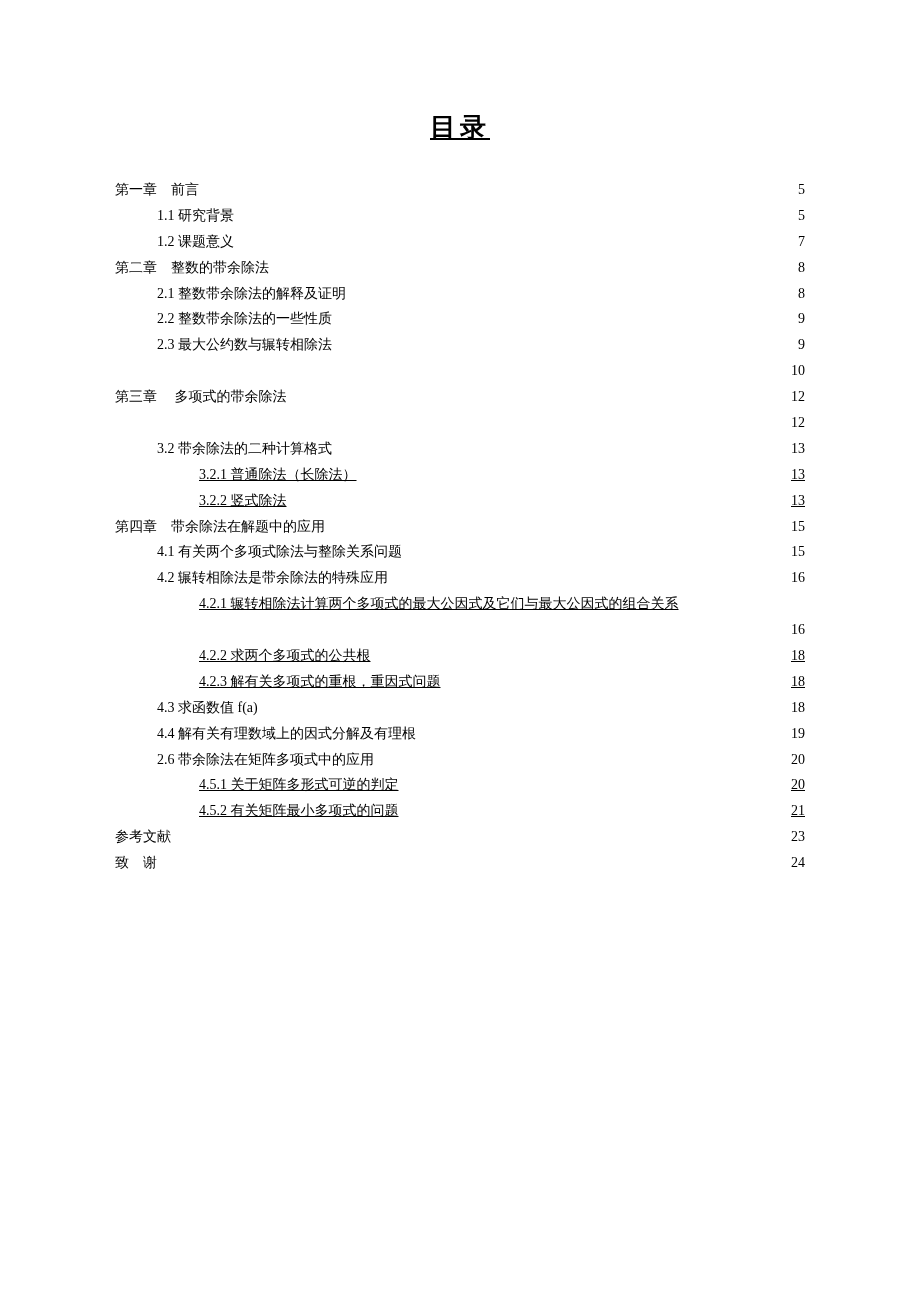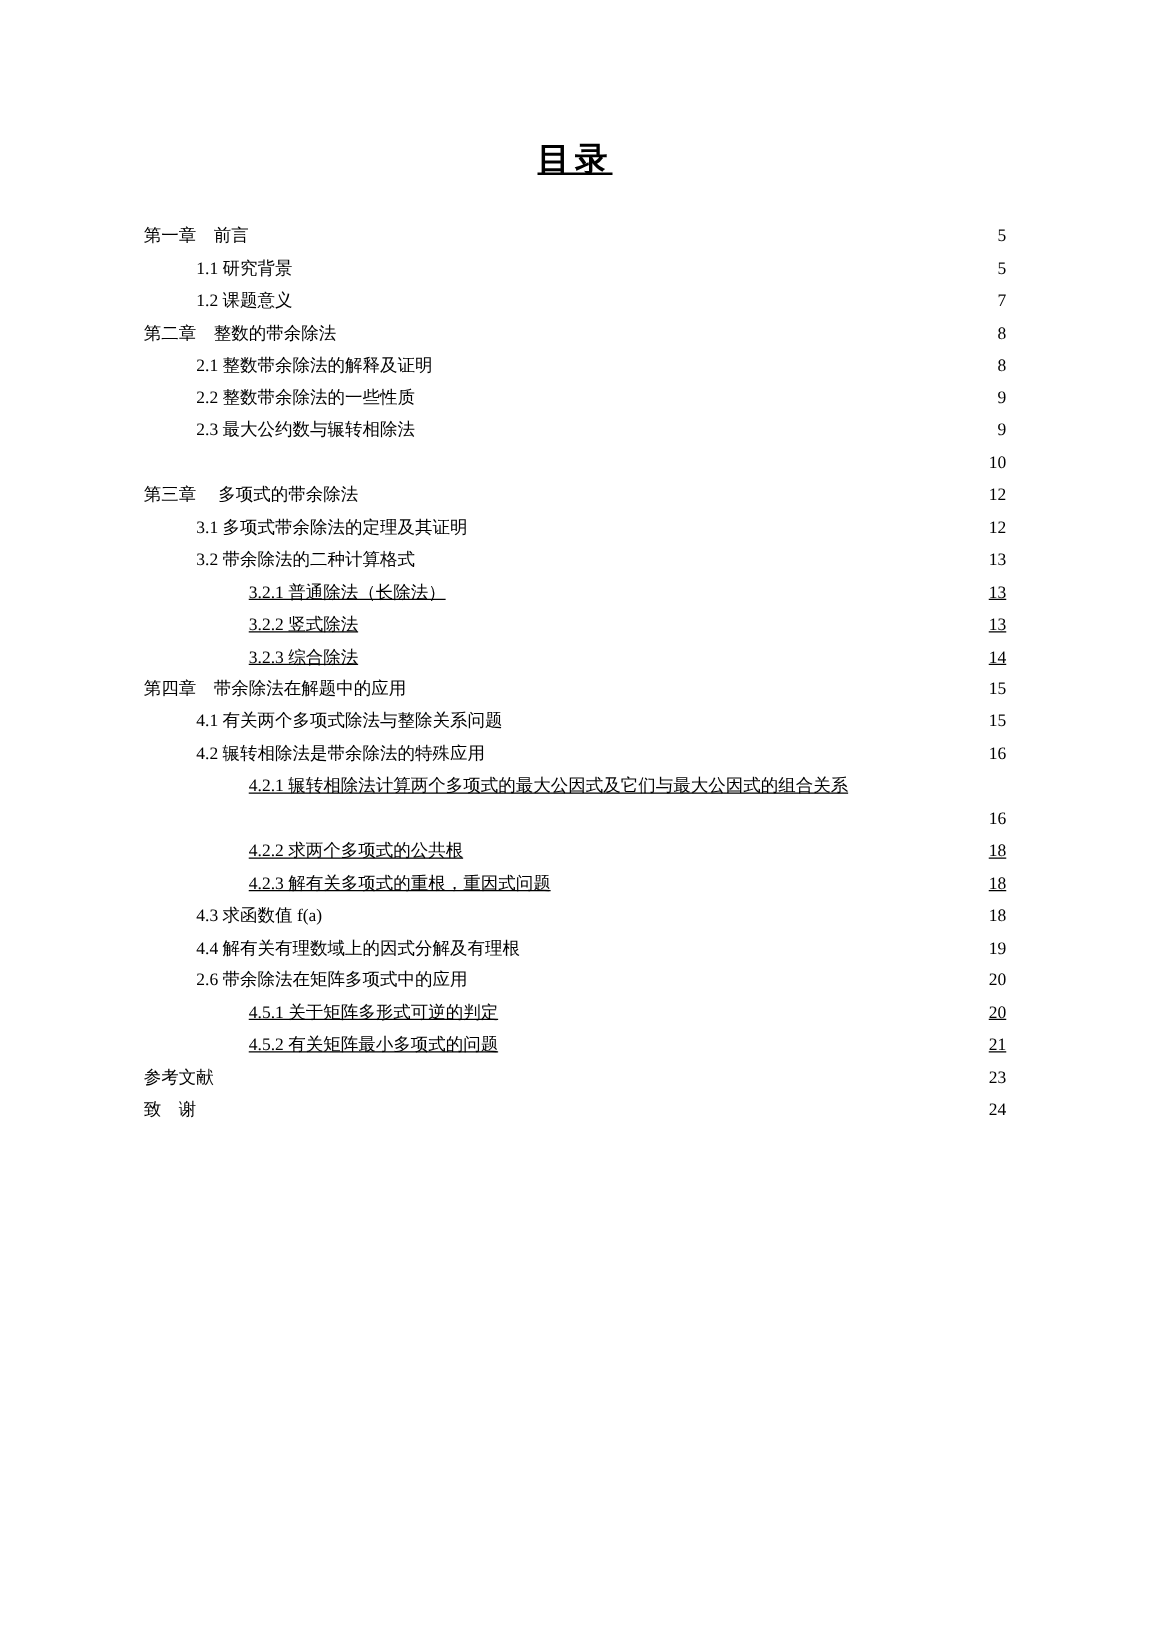--- a/index.html
+++ b/index.html
@@ -102,43 +102,37 @@
     <div class="toc-entry level-1">
       <span class="toc-dots"></span>
       <span class="toc-page">10</span>
     </div>
     <div class="toc-entry level-0">
       <span class="toc-label">第三章　 多项式的带余除法</span>
       <span class="toc-dots"></span>
       <span class="toc-page">12</span>
     </div>
     <div class="toc-entry level-1">
-      <span class="toc-label">3.1 多项式带余除法的定理及其证明</span>
       <span class="toc-dots"></span>
       <span class="toc-page">12</span>
     </div>
     <div class="toc-entry level-1">
       <span class="toc-label">3.2 带余除法的二种计算格式</span>
       <span class="toc-dots"></span>
       <span class="toc-page">13</span>
     </div>
     <div class="toc-entry level-2">
       <span class="toc-label">3.2.1 普通除法（长除法）</span>
       <span class="toc-dots"></span>
       <span class="toc-page">13</span>
     </div>
     <div class="toc-entry level-2">
       <span class="toc-label">3.2.2 竖式除法</span>
       <span class="toc-dots"></span>
       <span class="toc-page">13</span>
-    </div>
-    <div class="toc-entry level-2">
-      <span class="toc-label">3.2.3 综合除法</span>
-      <span class="toc-dots"></span>
-      <span class="toc-page">14</span>
     </div>
     <div class="toc-entry level-0">
       <span class="toc-label">第四章　带余除法在解题中的应用</span>
       <span class="toc-dots"></span>
       <span class="toc-page">15</span>
     </div>
     <div class="toc-entry level-1">
       <span class="toc-label">4.1 有关两个多项式除法与整除关系问题</span>
       <span class="toc-dots"></span>
       <span class="toc-page">15</span>

